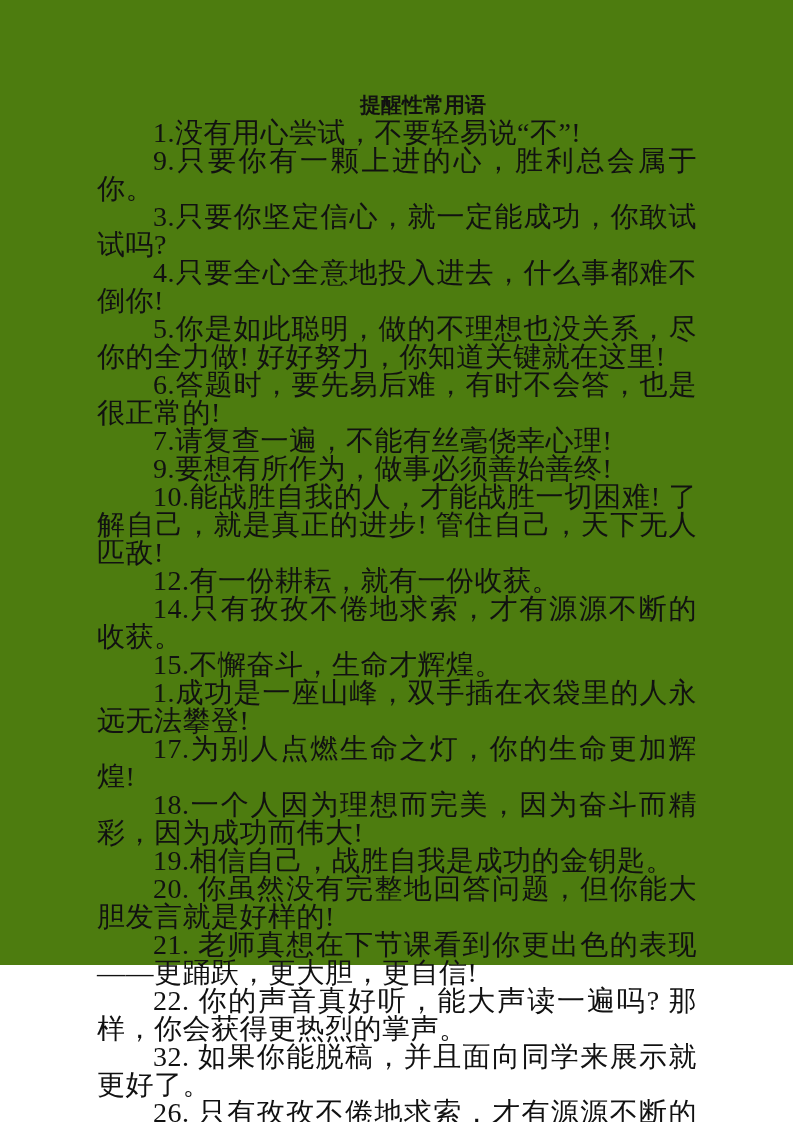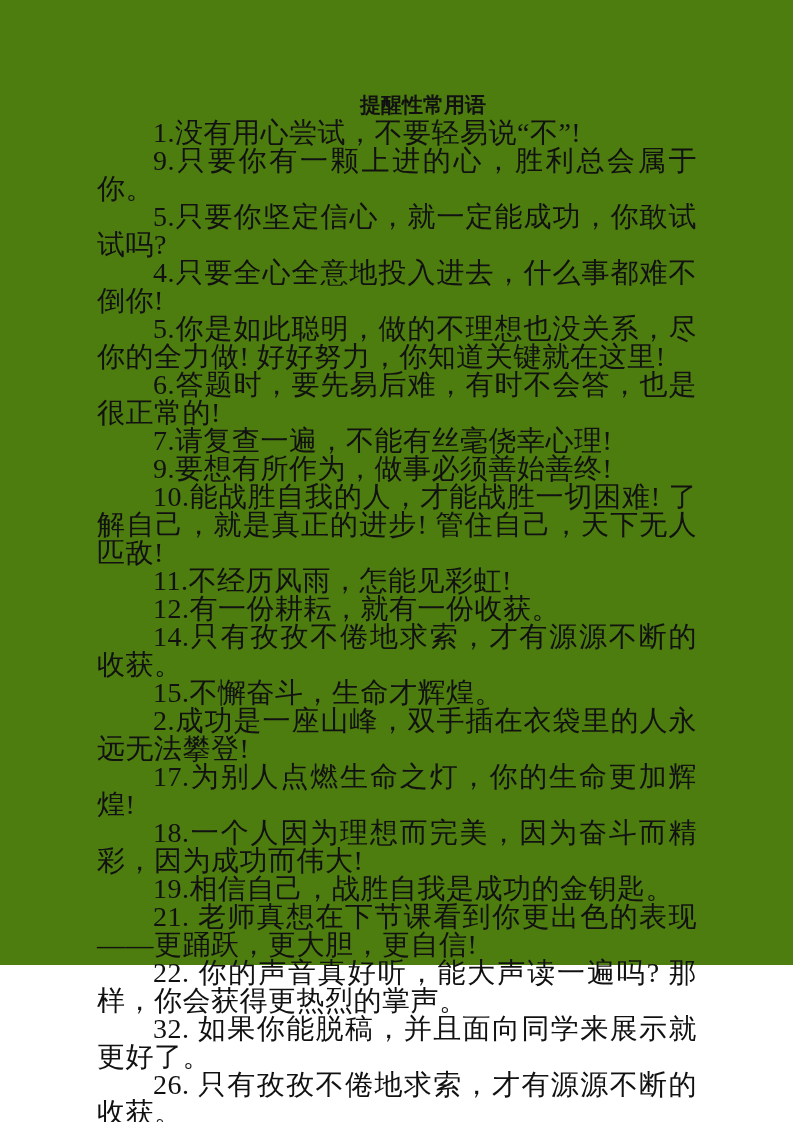--- a/index.html
+++ b/index.html
@@ -41,32 +41,32 @@
     letter-spacing: 0.5px;
   }
 </style>
 </head>
 <body>
 
 <div class="page">
   <h1 class="doc-title">提醒性常用语</h1>
   <p class="para">1.没有用心尝试，不要轻易说“不”!</p>
   <p class="para">9.只要你有一颗上进的心，胜利总会属于你。</p>
-  <p class="para">5.只要你坚定信心，就一定能成功，你敢试试吗?</p>
+  <p class="para">3.只要你坚定信心，就一定能成功，你敢试试吗?</p>
   <p class="para">4.只要全心全意地投入进去，什么事都难不倒你!</p>
   <p class="para">5.你是如此聪明，做的不理想也没关系，尽你的全力做! 好好努力，你知道关键就在这里!</p>
   <p class="para">6.答题时，要先易后难，有时不会答，也是很正常的!</p>
   <p class="para">7.请复查一遍，不能有丝毫侥幸心理!</p>
   <p class="para">9.要想有所作为，做事必须善始善终!</p>
   <p class="para">10.能战胜自我的人，才能战胜一切困难! 了解自己，就是真正的进步! 管住自己，天下无人匹敌!</p>
-  <p class="para">11.不经历风雨，怎能见彩虹!</p>
   <p class="para">12.有一份耕耘，就有一份收获。</p>
   <p class="para">14.只有孜孜不倦地求索，才有源源不断的收获。</p>
   <p class="para">15.不懈奋斗，生命才辉煌。</p>
-  <p class="para">2.成功是一座山峰，双手插在衣袋里的人永远无法攀登!</p>
+  <p class="para">1.成功是一座山峰，双手插在衣袋里的人永远无法攀登!</p>
   <p class="para">17.为别人点燃生命之灯，你的生命更加辉煌!</p>
   <p class="para">18.一个人因为理想而完美，因为奋斗而精彩，因为成功而伟大!</p>
   <p class="para">19.相信自己，战胜自我是成功的金钥匙。</p>
+  <p class="para">20. 你虽然没有完整地回答问题，但你能大胆发言就是好样的!</p>
   <p class="para">21. 老师真想在下节课看到你更出色的表现——更踊跃，更大胆，更自信!</p>
   <p class="para">22. 你的声音真好听，能大声读一遍吗? 那样，你会获得更热烈的掌声。</p>
   <p class="para">32. 如果你能脱稿，并且面向同学来展示就更好了。</p>
   <p class="para">26. 只有孜孜不倦地求索，才有源源不断的收获。</p>
 </div>
 
 </body></html>

